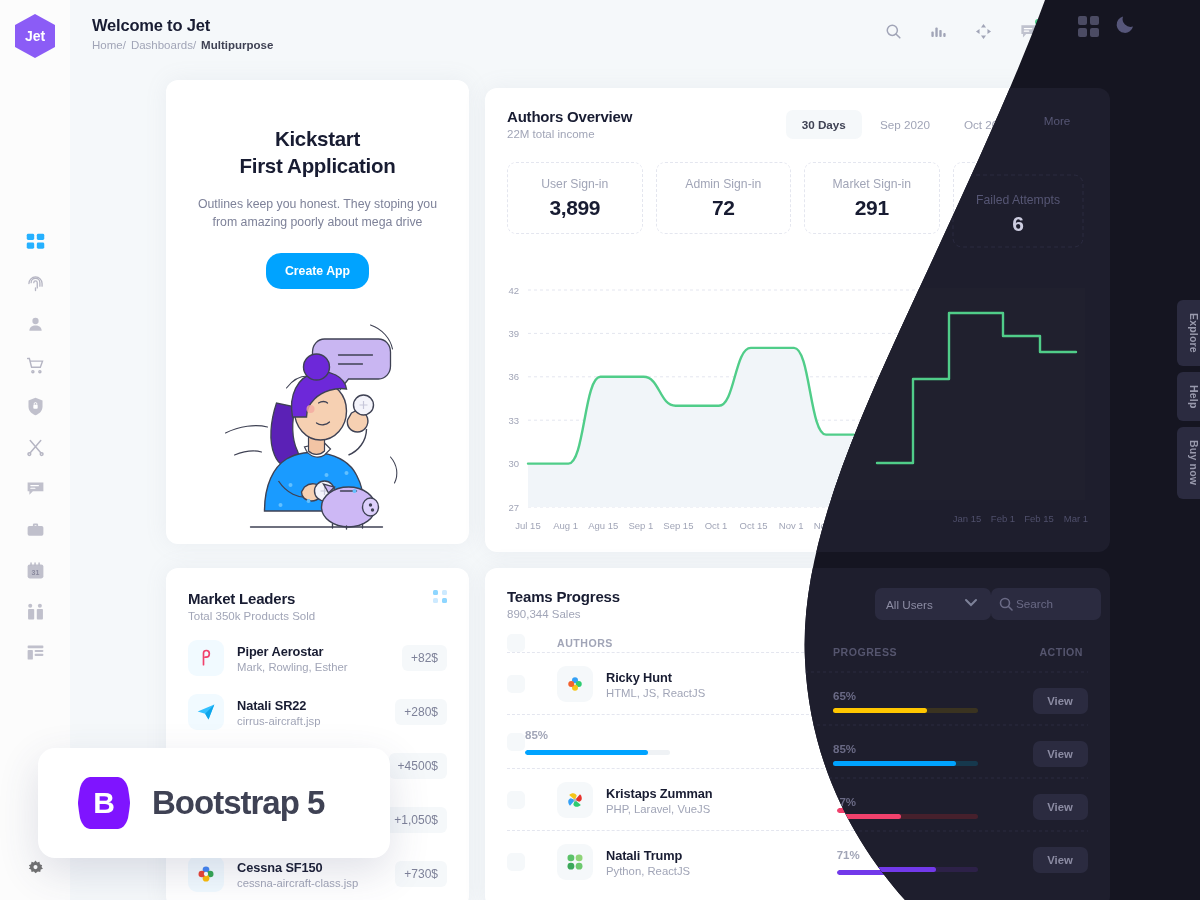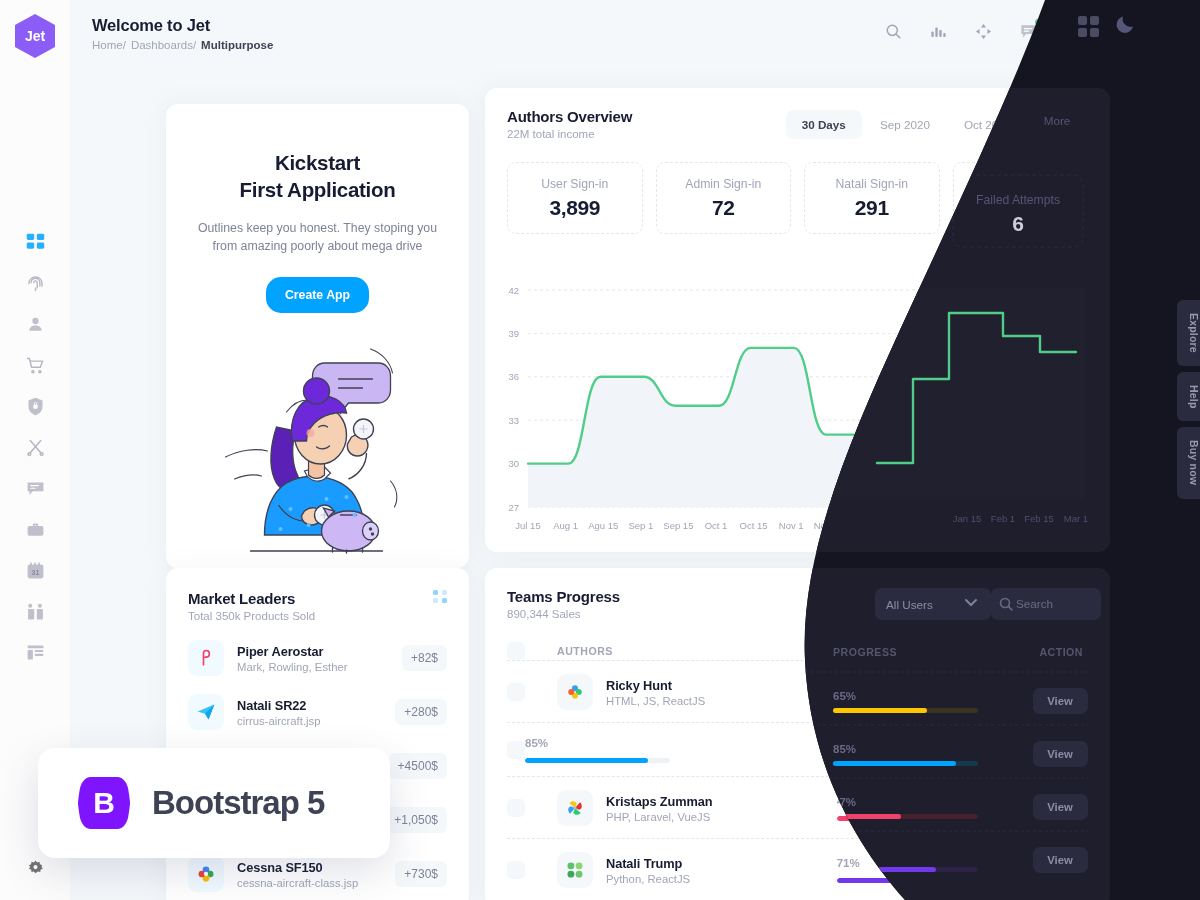--- a/index.html
+++ b/index.html
@@ -63,21 +63,21 @@
     position:relative;
   }
   .avatar svg{ position:absolute; inset:0; width:34px;height:34px;}
   .card{
     background:#fff; border-radius:12px;
     box-shadow:0 0 22px 0 rgba(136,152,170,.10);
   }
 
   
   #kickstart{
-    position:absolute; left:166px; top:104px; width:303px; height:464px;
+    position:absolute; left:166px; top:80px; width:303px; height:464px;
     padding:45px 30px 0; text-align:center;
   }
   #kickstart h2{ font-size:20.5px; font-weight:bold; line-height:1.33; letter-spacing:-.3px;}
   #kickstart p{ font-size:12.3px; color:#7e8299; line-height:1.5; margin-top:15px;}
   .btn-primary{
     display:inline-block; margin-top:22px; background:#00a3ff; color:#fff;
     font-size:12.3px; font-weight:bold; padding:11px 19px; border-radius:15px; border:0;
     cursor:pointer;
   }
   #illus{ position:absolute; left:50%; transform:translateX(-50%); bottom:14px; width:195px;height:225px;}
@@ -136,21 +136,21 @@
     width:116px;height:32px;background:#f5f8fa;border-radius:7px;
     display:flex;align-items:center;padding:0 11px;font-size:11.7px;color:#5e6278;cursor:pointer;
   }
   .select svg{ margin-left:auto; width:12px;height:12px; }
   .searchbox{
     width:110px;height:32px;background:#f5f8fa;border-radius:7px;
     display:flex;align-items:center;gap:6px;padding:0 11px;font-size:11.7px;color:#a1a5b7;cursor:text;
   }
   .searchbox svg{width:12px;height:12px;}
   .thead{
-    display:flex;align-items:center;margin-top:20px;
+    display:flex;align-items:center;margin-top:12px;
     font-size:10.6px;font-weight:bold;letter-spacing:.5px;color:#a1a5b7;
   }
   .cbx{ width:18px;height:18px;border-radius:5px;background:#f5f8fa;flex:none;cursor:pointer;}
   .c-auth{ width:290px; margin-left:32px;}
   .c-prog{ width:205px;}
   .c-act{ margin-left:auto; text-align:right;}
   .trow{ display:flex;align-items:center;padding:13px 0 12px;border-top:1px dashed #e4e6ef;}
   .trow:first-of-type{border-top:1px dashed #e4e6ef;}
   .t-user{ width:290px;margin-left:32px;display:flex;align-items:center;}
   .t-ico{ width:36px;height:36px;border-radius:9px;background:#f5f8fa;display:flex;align-items:center;justify-content:center;}
@@ -555,21 +555,21 @@
   <div class="stats">
     <div class="stat">
       <div class="stat-l">User Sign-in</div>
       <div class="stat-v">3,899</div>
     </div>
     <div class="stat">
       <div class="stat-l">Admin Sign-in</div>
       <div class="stat-v">72</div>
     </div>
     <div class="stat">
-      <div class="stat-l">Natali Sign-in</div>
+      <div class="stat-l">Market Sign-in</div>
       <div class="stat-v">291</div>
     </div>
     <div class="stat">
       <div class="stat-l">Failed Attempts</div>
       <div class="stat-v">6</div>
     </div>
   </div>
   <div class="chartwrap">
     <svg id="chart-svg" viewBox="0 0 625 265" preserveAspectRatio="none" style="width:625px;height:265px;">
         <line x1="43" x2="607" y1="229" y2="229" stroke="#e4e6ef" stroke-dasharray="3 3" stroke-width="1"></line>

